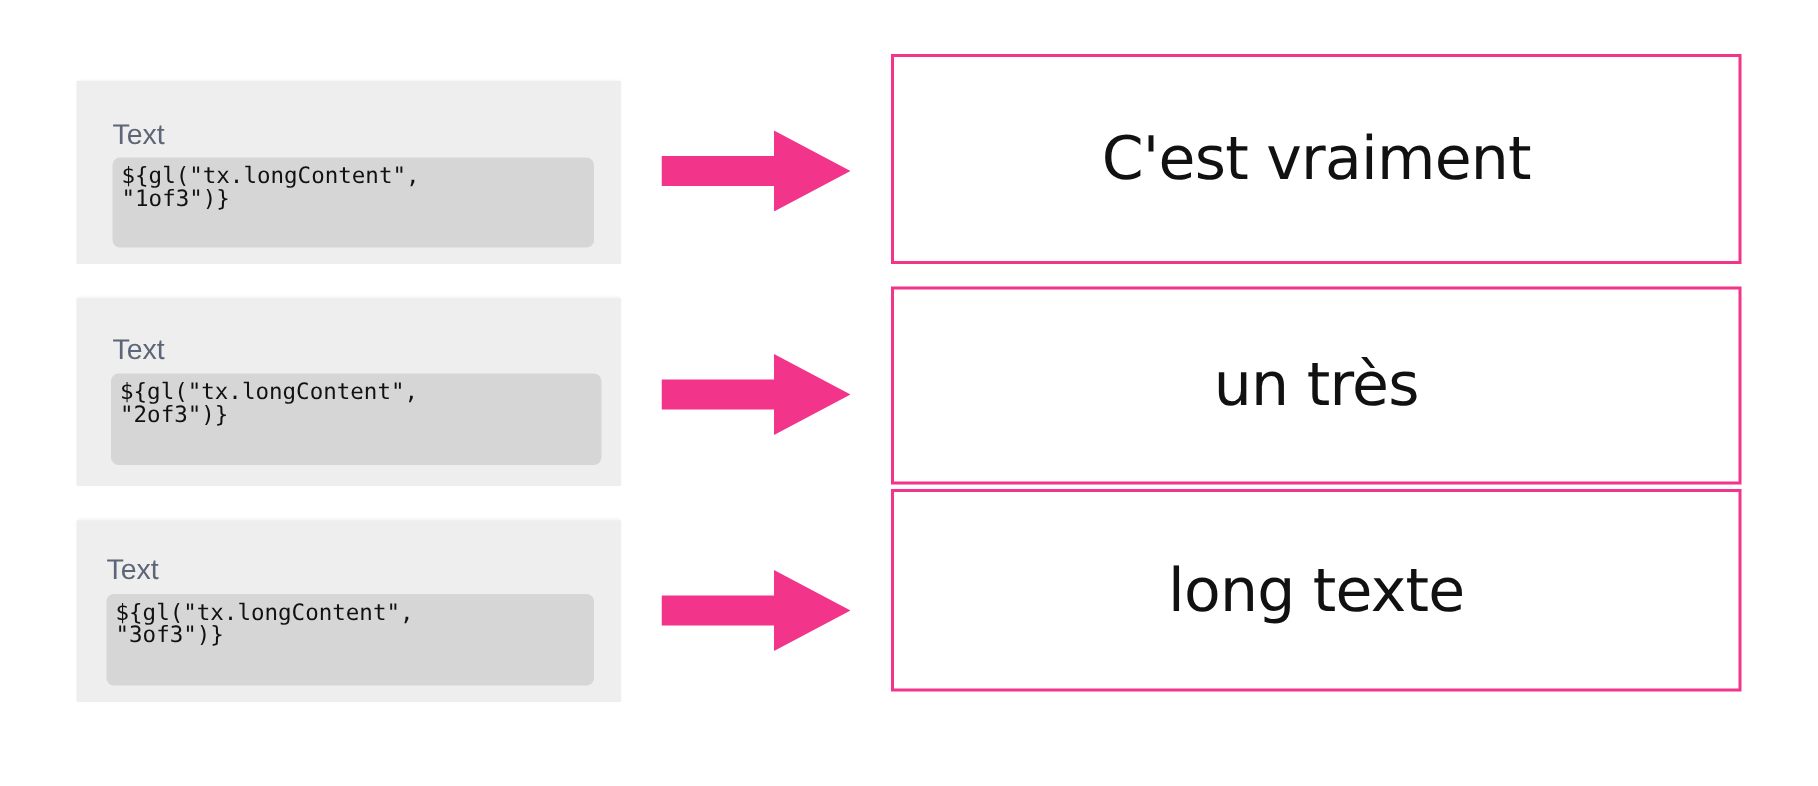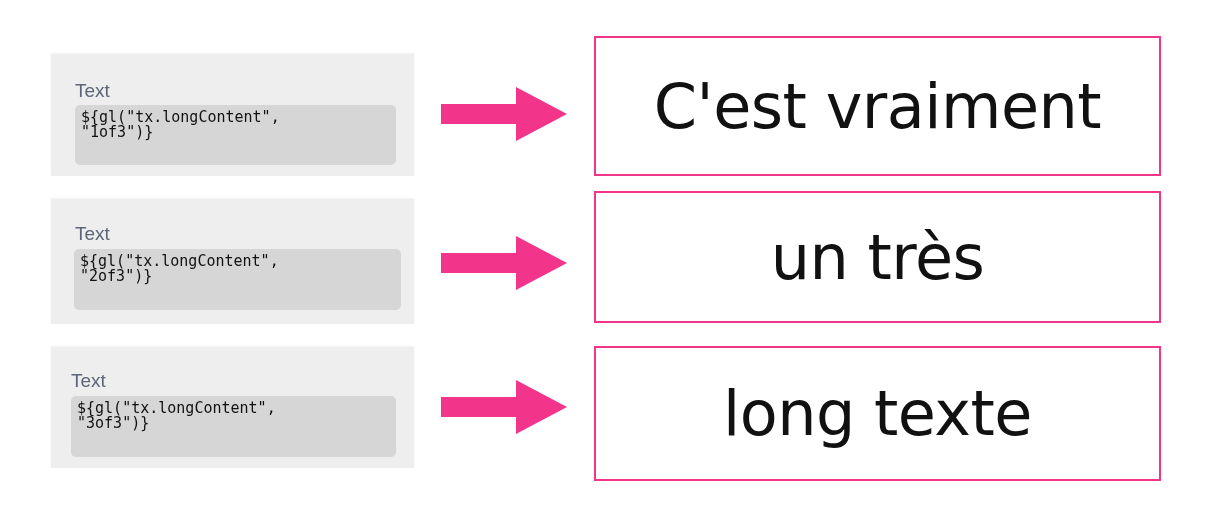--- a/index.html
+++ b/index.html
@@ -24,21 +24,21 @@
     }
     .arrow { position: absolute; left: 441px; width: 126px; height: 54px; }
     .out-box {
       position: absolute; left: 594px; width: 567px;
       border: 2px solid #f2358b; box-sizing: border-box;
       background: #ffffff;
       display: flex; align-items: center; justify-content: center;
     }
     .out-text {
       font-family: "DejaVu Sans", sans-serif;
-      font-size: 62px; color: #111111; letter-spacing: -0.5px;
+      font-size: 40px; color: #111111; letter-spacing: -0.5px;
     }
   </style>
 </head>
 <body>
 
 <div class="panel" style="top:54px;height:122px;">
   <div class="panel-label" style="top:26px;">Text</div>
   <div class="panel-value" style="left:24px;top:51px;width:321px;height:60px;">${gl("tx.longContent",
 "1of3")}</div>
 </div>
@@ -62,15 +62,15 @@
 </div>
 
 <div class="panel" style="top:347px;height:121px;">
   <div class="panel-label" style="top:23px;left:20px;">Text</div>
   <div class="panel-value" style="left:20px;top:49px;width:325px;height:61px;">${gl("tx.longContent",
 "3of3")}</div>
 </div>
 <svg class="arrow" style="top:380px;" viewBox="0 0 126 54">
   <polygon points="0,17 75,17 75,0 126,27 75,54 75,37 0,37" fill="#f2358b"></polygon>
 </svg>
-<div class="out-box" style="top:346px;height:135px;">
+<div class="out-box" style="top:326px;height:135px;">
   <span class="out-text">long texte</span>
 </div>
 
 </body></html>

